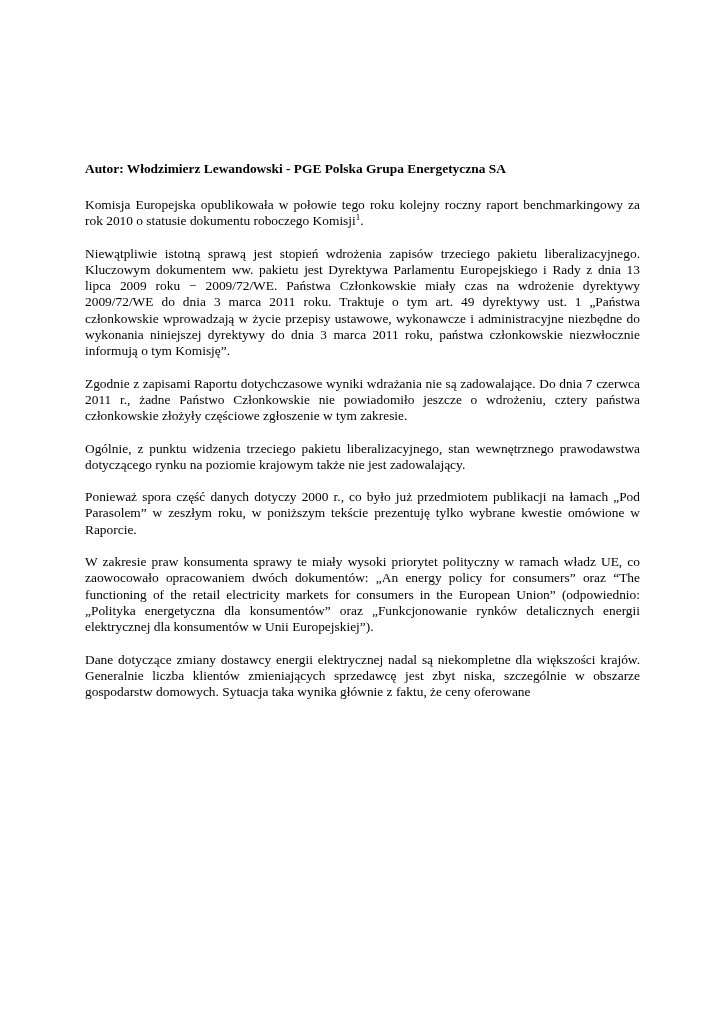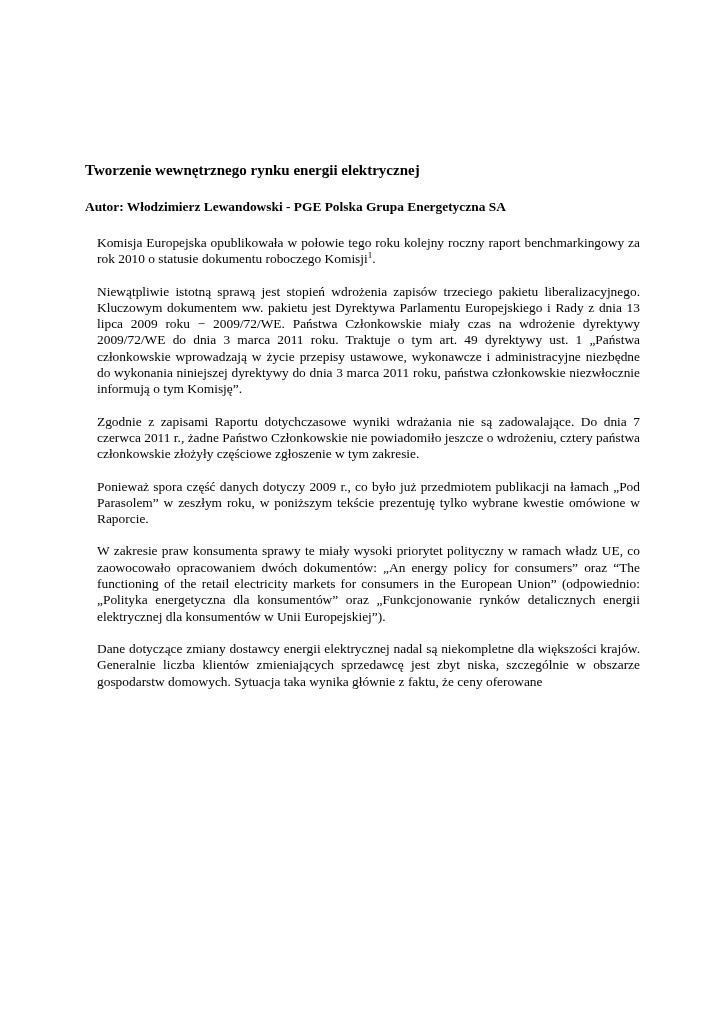--- a/index.html
+++ b/index.html
@@ -29,21 +29,21 @@
   .meta {
     font-size: 13.4px;
     line-height: 16px;
     font-weight: bold;
     margin: 0 0 20px 0;
   }
   .subtitle { margin-bottom: 32px; }
   .para {
     font-size: 13.4px;
     line-height: 16.3px;
-    margin: 0 0 16px 12px;
+    margin: 0 0 16px 0;
     text-align: justify;
   }
   .heading {
     font-size: 13.4px;
     line-height: 16px;
     font-weight: bold;
     margin: 32px 0 16px 0;
   }
   sup.fn-ref {
     font-size: 9px;
@@ -72,28 +72,28 @@
     font-size: 8px;
     vertical-align: super;
     line-height: 0;
   }
 </style>
 </head>
 <body>
 
 <div class="page">
 
-  <h1 class="title">Tworzenie wewnętrznego rynku energii elektrycznej</h1>
 
   <p class="meta">Autor: Włodzimierz Lewandowski - PGE Polska Grupa Energetyczna SA</p>
 
 
   <div id="body-container">
       <p class="para"><span>Komisja Europejska opublikowała w połowie tego roku kolejny roczny raport benchmarkingowy za rok 2010 o statusie dokumentu roboczego Komisji</span><sup class="fn-ref">1</sup><span>.</span></p>
       <p class="para"><span>Niewątpliwie istotną sprawą jest stopień wdrożenia zapisów trzeciego pakietu liberalizacyjnego. Kluczowym dokumentem ww. pakietu jest Dyrektywa Parlamentu Europejskiego i Rady z dnia 13 lipca 2009 roku − 2009/72/WE. Państwa Członkowskie miały czas na wdrożenie dyrektywy 2009/72/WE do dnia 3 marca 2011 roku. Traktuje o tym art. 49 dyrektywy ust. 1 „Państwa członkowskie wprowadzają w życie przepisy ustawowe, wykonawcze i administracyjne niezbędne do wykonania niniejszej dyrektywy do dnia 3 marca 2011 roku, państwa członkowskie niezwłocznie informują o tym Komisję”.</span></p>
       <p class="para"><span>Zgodnie z zapisami Raportu dotychczasowe wyniki wdrażania nie są zadowalające. Do dnia 7 czerwca 2011 r., żadne Państwo Członkowskie nie powiadomiło jeszcze o wdrożeniu, cztery państwa członkowskie złożyły częściowe zgłoszenie w tym zakresie.</span></p>
-      <p class="para"><span>Ponieważ spora część danych dotyczy 2009 r., co było już przedmiotem publikacji na łamach „Pod Parasolem” w zeszłym roku, w poniższym tekście prezentuję tylko wybrane kwestie omówione w Raporcie.</span></p>
+      <p class="para"><span>Ogólnie, z punktu widzenia trzeciego pakietu liberalizacyjnego, stan wewnętrznego prawodawstwa dotyczącego rynku na poziomie krajowym także nie jest zadowalający.</span></p>
+      <p class="para"><span>Ponieważ spora część danych dotyczy 2000 r., co było już przedmiotem publikacji na łamach „Pod Parasolem” w zeszłym roku, w poniższym tekście prezentuję tylko wybrane kwestie omówione w Raporcie.</span></p>
       <p class="para"><span>W zakresie praw konsumenta sprawy te miały wysoki priorytet polityczny w ramach władz UE, co zaowocowało opracowaniem dwóch dokumentów: „An energy policy for consumers” oraz “The functioning of the retail electricity markets for consumers in the European Union” (odpowiednio: „Polityka energetyczna dla konsumentów” oraz „Funkcjonowanie rynków detalicznych energii elektrycznej dla konsumentów w Unii Europejskiej”).</span></p>
       <p class="para"><span>Dane dotyczące zmiany dostawcy energii elektrycznej nadal są niekompletne dla większości krajów. Generalnie liczba klientów zmieniających sprzedawcę jest zbyt niska, szczególnie w obszarze gospodarstw domowych. Sytuacja taka wynika głównie z faktu, że ceny oferowane</span></p>
     </div>
 
 
 </div>
 
 </body></html>

